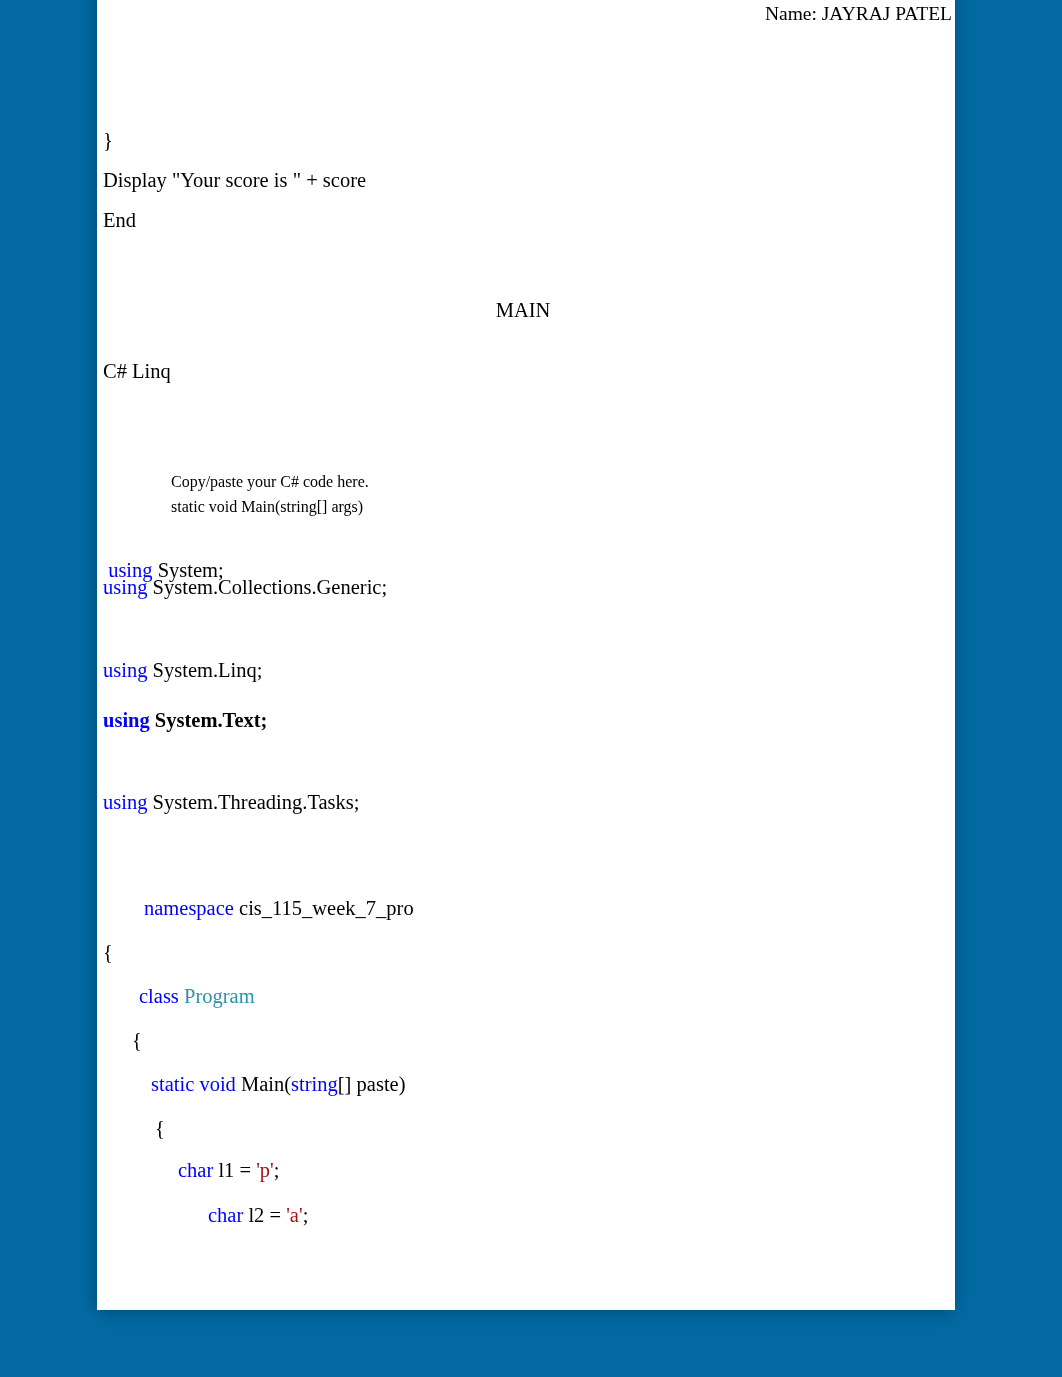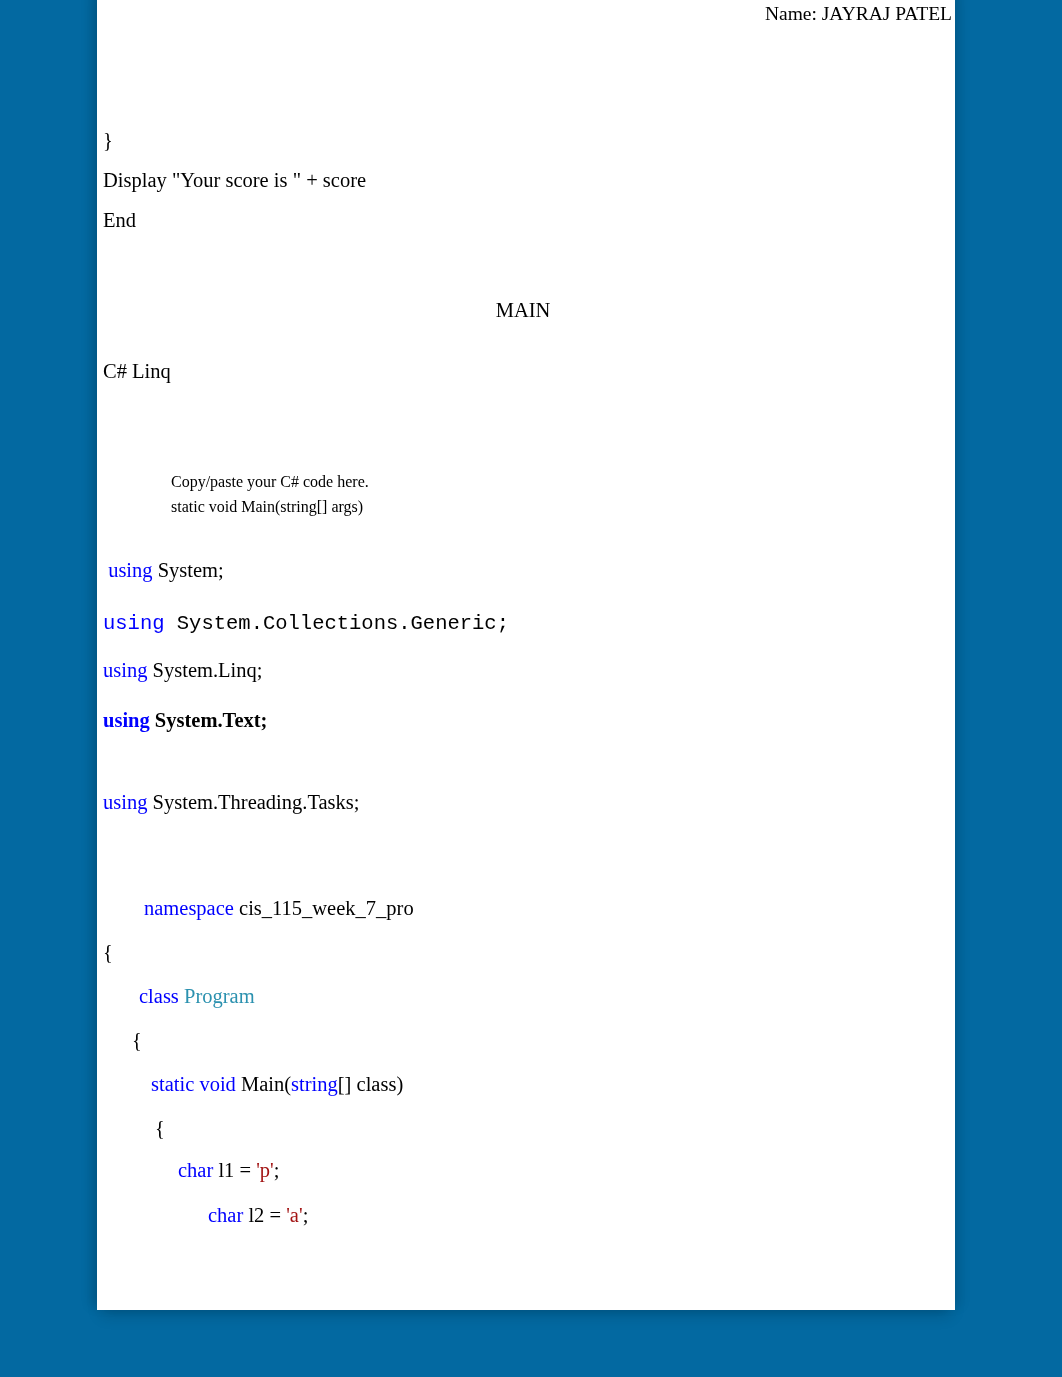--- a/index.html
+++ b/index.html
@@ -109,37 +109,37 @@
       <div class="para centered" style="top:316px;">MAIN</div>
 
       <div class="para" style="top:377px;">C# Linq</div>
 
       <div class="instruction-block" style="top:487px;">Copy/paste your C# code here.</div>
 
       <div class="instruction-block" style="top:512px;">static void Main(string[] args)</div>
 
       <div class="para" style="top:576px;"><span class="pl"> </span><span class="kw">using</span><span class="pl"> System;</span></div>
 
-      <div class="para" style="top:630px;font-family:Liberation Mono, monospace;"><span class="kw">using</span><span class="pl"> System.Collections.Generic;</span></div>
+      <div class="para" style="top:593px;"><span class="kw">using</span><span class="pl"> System.Collections.Generic;</span></div>
 
       <div class="para" style="top:676px;"><span class="kw">using</span><span class="pl"> System.Linq;</span></div>
 
       <div class="para" style="top:726px;font-weight:bold;"><span class="kw">using</span><span class="pl"> System.Text;</span></div>
 
       <div class="para" style="top:808px;"><span class="kw">using</span><span class="pl"> System.Threading.Tasks;</span></div>
 
       <div class="para" style="top:914px;margin-left:41px;"><span class="kw">namespace</span><span class="pl"> cis_115_week_7_pro</span></div>
 
       <div class="para" style="top:958px;">{</div>
 
       <div class="para" style="left:36px; top:1002px;"><span class="kw">class</span><span class="type"> Program</span></div>
 
       <div class="para" style="left:29px; top:1046px;">{</div>
 
-      <div class="para" style="left:48px; top:1090px;"><span class="kw">static void</span><span class="pl"> Main(</span><span class="kw">string</span><span class="pl">[] class)</span></div>
+      <div class="para" style="left:48px; top:1090px;"><span class="kw">static void</span><span class="pl"> Main(</span><span class="kw">string</span><span class="pl">[] paste)</span></div>
 
       <div class="para" style="left:52px; top:1134px;">{</div>
 
       <div class="para" style="left:75px; top:1176px;"><span class="kw">char</span><span class="pl"> l1 = </span><span class="lit">'p'</span><span class="pl">;</span></div>
 
       <div class="para" style="left:75px; top:1221px;margin-left:30px;"><span class="kw">char</span><span class="pl"> l2 = </span><span class="lit">'a'</span><span class="pl">;</span></div>
 
     </div>
   </div>
 </div>

